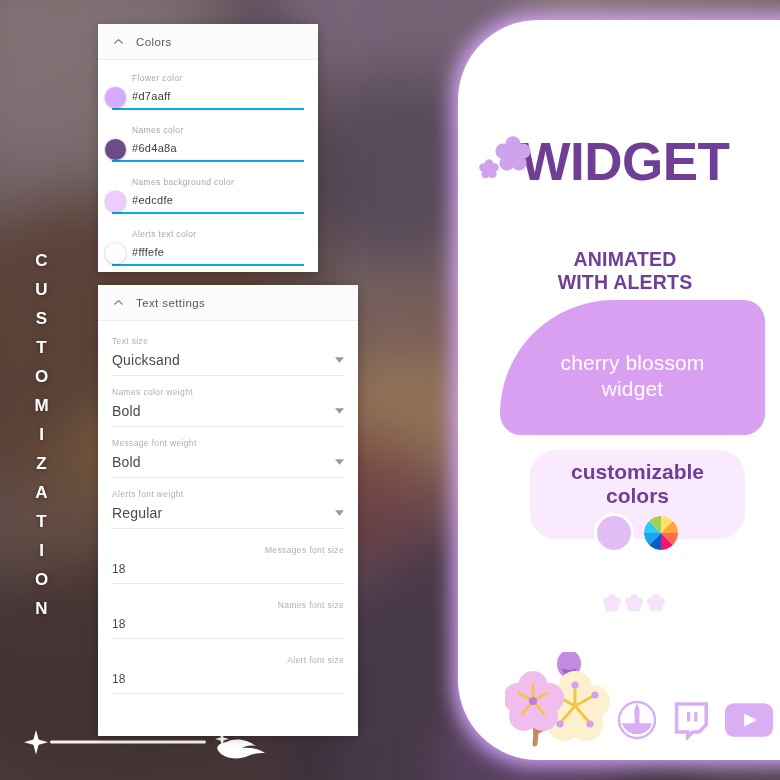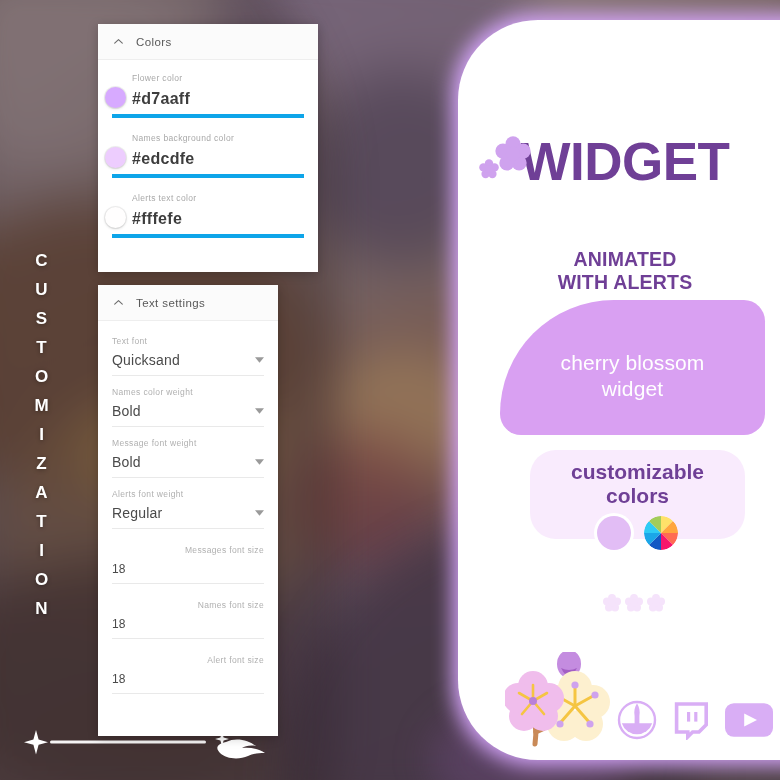--- a/index.html
+++ b/index.html
@@ -42,33 +42,33 @@
     text-align:center;line-height:29px;text-shadow:0 1px 4px rgba(0,0,0,.35);
   }
   .vert-label span{display:block;}
 
   
   .divider{position:absolute;left:22px;bottom:18px;width:270px;height:36px;}
 
   
   .panel{position:absolute;background:#fff;box-shadow:0 2px 10px rgba(0,0,0,.22);}
   .panel-colors{left:98px;top:24px;width:220px;height:248px;}
-  .panel-text{left:98px;top:285px;width:180px;height:451px;}
+  .panel-text{left:98px;top:285px;width:260px;height:451px;}
   .panel-head{height:35px;display:flex;align-items:center;gap:11px;padding:0 14px;
     border-bottom:1px solid #eeeeee;background:#fbfbfb;}
   .panel-head .ttl{font-size:11.5px;color:#595959;letter-spacing:.4px;}
   .chev{width:13px;height:13px;flex:none;}
   .panel-body{padding:4px 0 0 0;}
 
   
   .crow{position:relative;margin:0 14px 0 14px;padding:9px 0 6px 0;}
   .crow + .crow{}
   .clabel{font-size:8.5px;color:#a8a8a8;letter-spacing:.35px;margin-bottom:7px;padding-left:20px;}
-  .cval{font-size:16px;color:#3d3d3d;font-weight:700;letter-spacing:.3px;padding-left:20px;
-        border-bottom:4px solid #0ea5e9;padding-bottom:6px;}
+  .cval{font-size:11px;color:#3d3d3d;font-weight:400;letter-spacing:.3px;padding-left:20px;
+        border-bottom:2px solid #0ea5e9;padding-bottom:6px;}
   .swatch{position:absolute;left:-7px;top:23px;width:21px;height:21px;border-radius:50%;
     box-shadow:0 0 0 1px rgba(0,0,0,.06), 0 1px 3px rgba(0,0,0,.16);}
 
   
   .frow{margin:0 14px;padding:11px 0 0 0;}
   .flabel{font-size:8.5px;color:#b0b0b0;letter-spacing:.35px;margin-bottom:6px;}
   .fctrl{display:flex;align-items:center;justify-content:space-between;
          border-bottom:1px solid #e9e9e9;padding-bottom:7px;}
   .fval{font-size:14px;color:#4a4a4a;letter-spacing:.2px;}
   .caret{width:9px;height:6px;flex:none;}
@@ -178,20 +178,25 @@
     </div>
     <div class="panel-body">
 
       <div class="crow">
         <div class="swatch" style="background:#d7aaff"></div>
         <div class="clabel">Flower color</div>
         <div class="cval">#d7aaff</div>
       </div>
 
 
+      <div class="crow">
+        <div class="swatch" style="background:#6d4a8a"></div>
+        <div class="clabel">Names color</div>
+        <div class="cval">#6d4a8a</div>
+      </div>
 
       <div class="crow">
         <div class="swatch" style="background:#edcdfe"></div>
         <div class="clabel">Names background color</div>
         <div class="cval">#edcdfe</div>
       </div>
 
       <div class="crow">
         <div class="swatch" style="background:#fffefe"></div>
         <div class="clabel">Alerts text color</div>
@@ -204,21 +209,21 @@
   <div class="panel panel-text">
     <div class="panel-head">
       <svg class="chev" viewBox="0 0 24 24">
         <path d="M5 15 L12 8.5 L19 15" fill="none" stroke="#6b6b6b" stroke-width="2" stroke-linecap="round" stroke-linejoin="round"></path>
       </svg>
       <div class="ttl">Text settings</div>
     </div>
     <div class="panel-body">
 
       <div class="frow">
-        <div class="flabel">Text font</div>
+        <div class="flabel">Text size</div>
         <div class="fctrl">
           <div class="fval">Quicksand</div>
           <svg class="caret" viewBox="0 0 10 6">
             <path d="M0 0 L5 6 L10 0 Z" fill="#9a9a9a"></path>
           </svg>
         </div>
       </div>
 
       <div class="frow">
         <div class="flabel">Names color weight</div>

